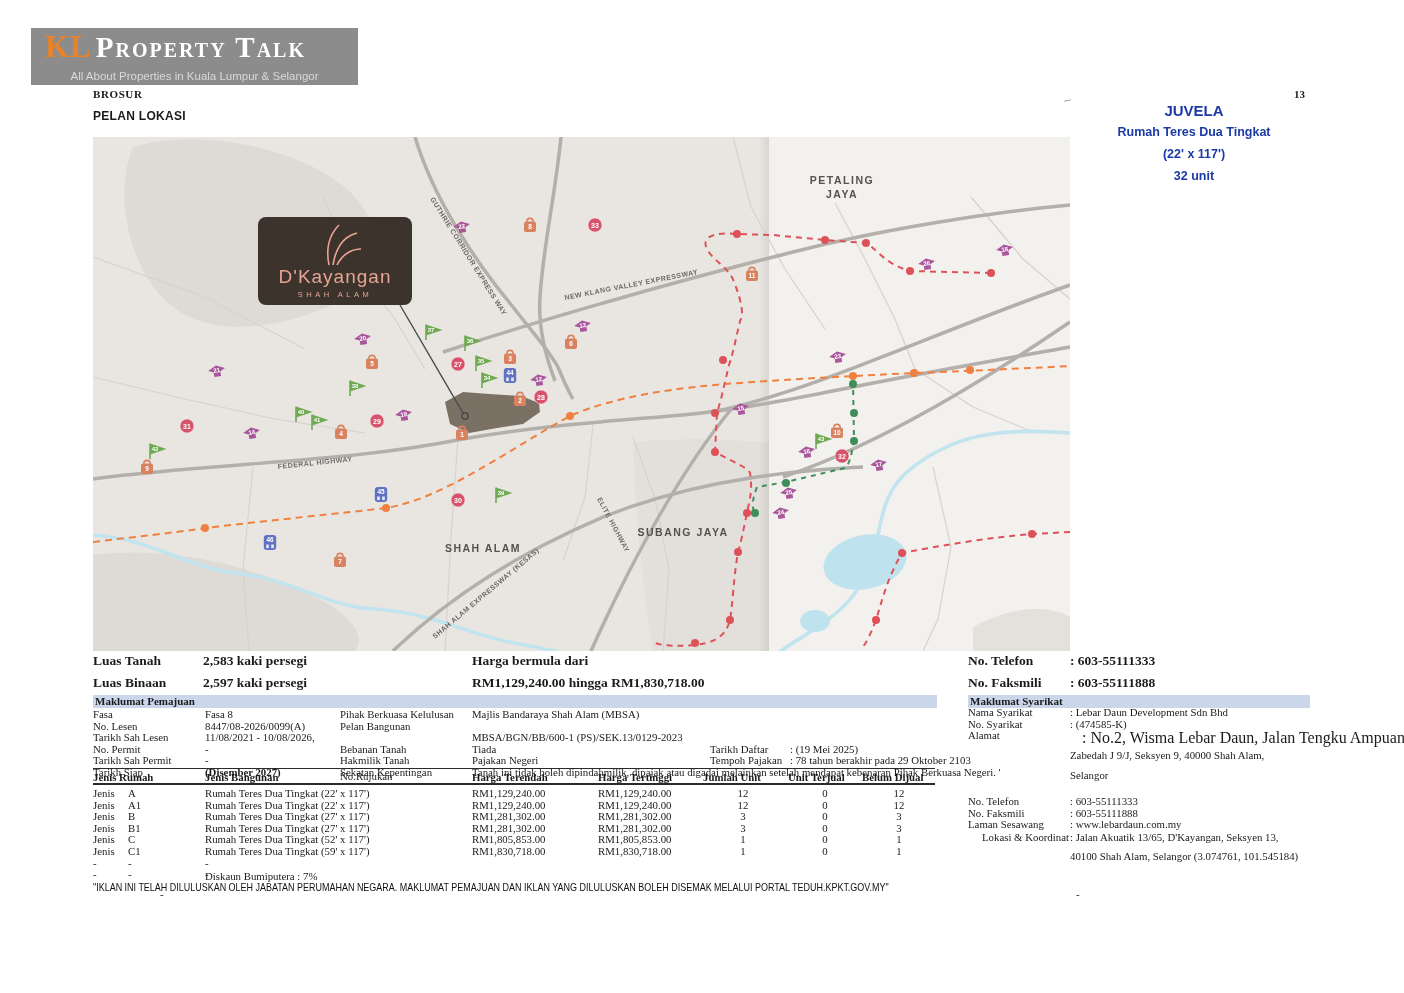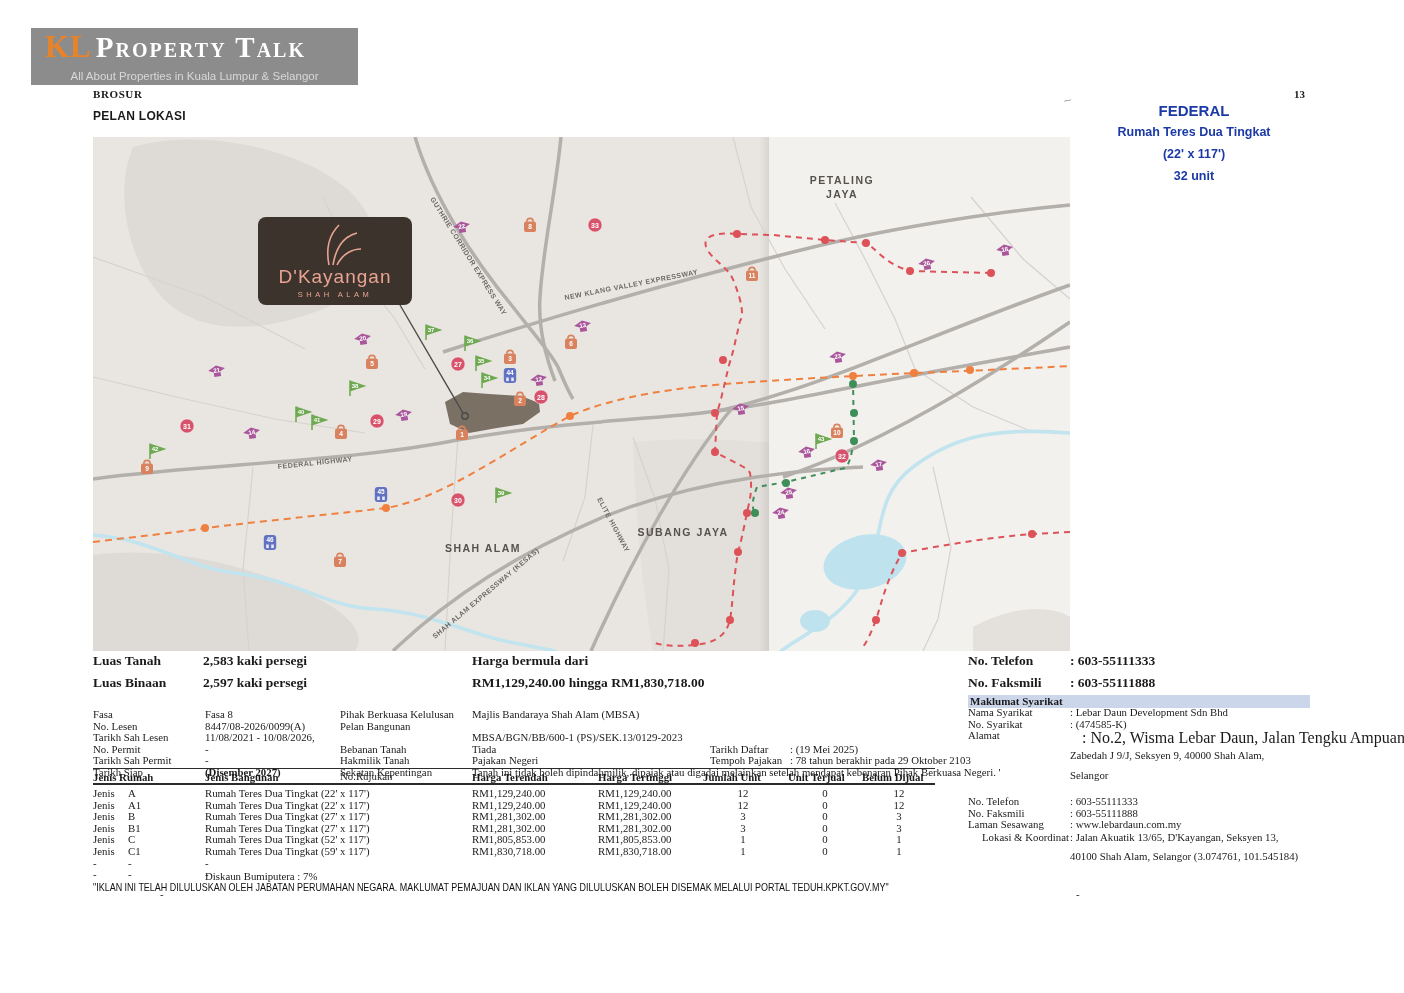--- a/index.html
+++ b/index.html
@@ -48,21 +48,21 @@
     </div>
     <div class="tagline">All About Properties in Kuala Lumpur &amp; Selangor</div>
   </div>
 
   <div class="abs brosur">BROSUR</div>
   <div class="abs pageno">13</div>
   <div class="abs pelan">PELAN LOKASI</div>
   <div class="abs foldmark">∼</div>
 
   <div class="abs" id="project">
-    <div class="nm">FEDERAL</div>
+    <div class="nm">JUVELA</div>
     <div class="ln">Rumah Teres Dua Tingkat</div>
     <div class="ln">(22' x 117')</div>
     <div class="ln">32 unit</div>
   </div>
 
   <svg class="abs" id="map" viewBox="0 0 977 514">
     <defs>
       <linearGradient id="gfold" x1="0" y1="0" x2="1" y2="0">
         <stop offset="0" stop-color="#000" stop-opacity="0"></stop>
         <stop offset="1" stop-color="#000" stop-opacity=".07"></stop>
@@ -452,20 +452,21 @@
   <div class="abs sumval" style="left:203px;top:653px;">2,583 kaki persegi</div>
   <div class="abs sumlbl" style="left:472px;top:653px;">Harga bermula dari</div>
   <div class="abs sumlbl" style="left:968px;top:653px;">No. Telefon</div>
   <div class="abs sumval" style="left:1070px;top:653px;">: 603-55111333</div>
   <div class="abs sumlbl" style="left:93px;top:675px;">Luas Binaan</div>
   <div class="abs sumval" style="left:203px;top:675px;">2,597 kaki persegi</div>
   <div class="abs sumval" style="left:472px;top:675px;">RM1,129,240.00  hingga  RM1,830,718.00</div>
   <div class="abs sumlbl" style="left:968px;top:675px;">No. Faksmili</div>
   <div class="abs sumval" style="left:1070px;top:675px;">: 603-55111888</div>
 
+  <div class="abs secbar" style="left:93px;top:695px;width:842px;">Maklumat Pemajuan</div>
   <div class="abs secbar" style="left:968px;top:695px;width:340px;">Maklumat Syarikat</div>
 
   <div class="abs" id="pemajuan-rows" style="left:93px;top:708px;width:950px;">
       <div class="prow">
         <span style="left: 0px; top: 0px; position: absolute;">Fasa</span>
         <span style="left: 112px; top: 0px; position: absolute;">Fasa 8</span>
         <span style="left: 247px; top: 0px; position: absolute;">Pihak Berkuasa Kelulusan</span>
         <span style="left: 379px; top: 0px; position: absolute;">Majlis Bandaraya Shah Alam (MBSA)</span>
       </div>
       <div class="prow">

